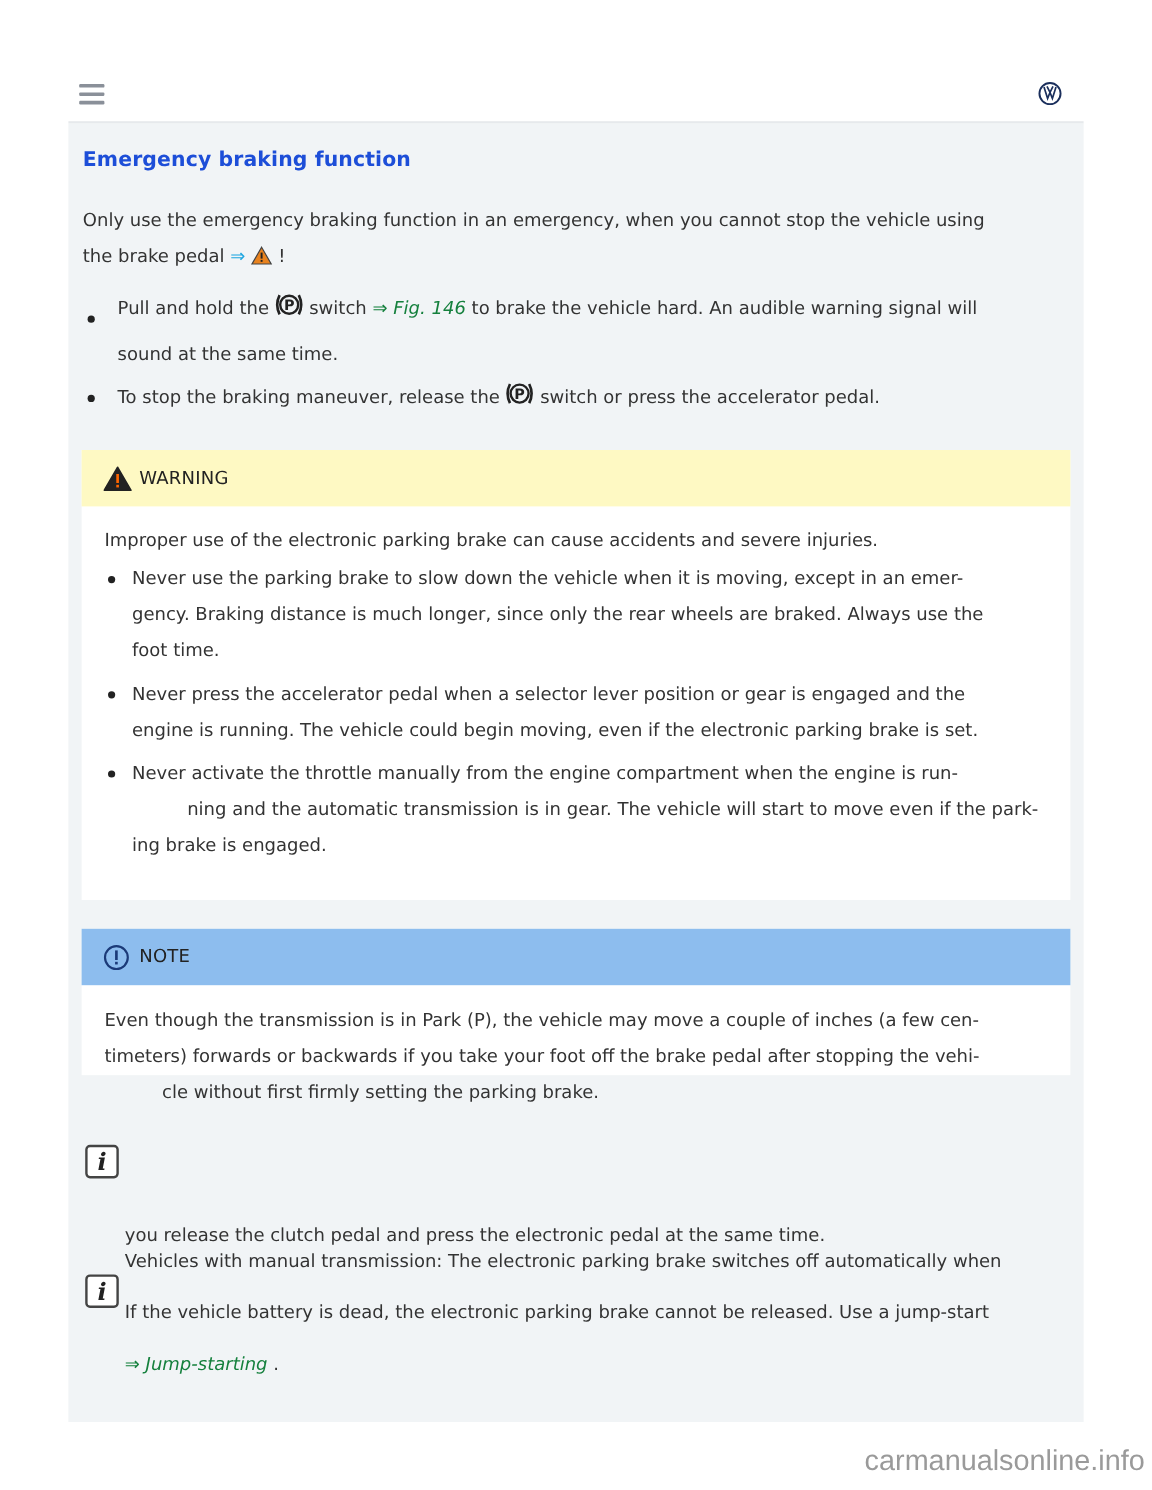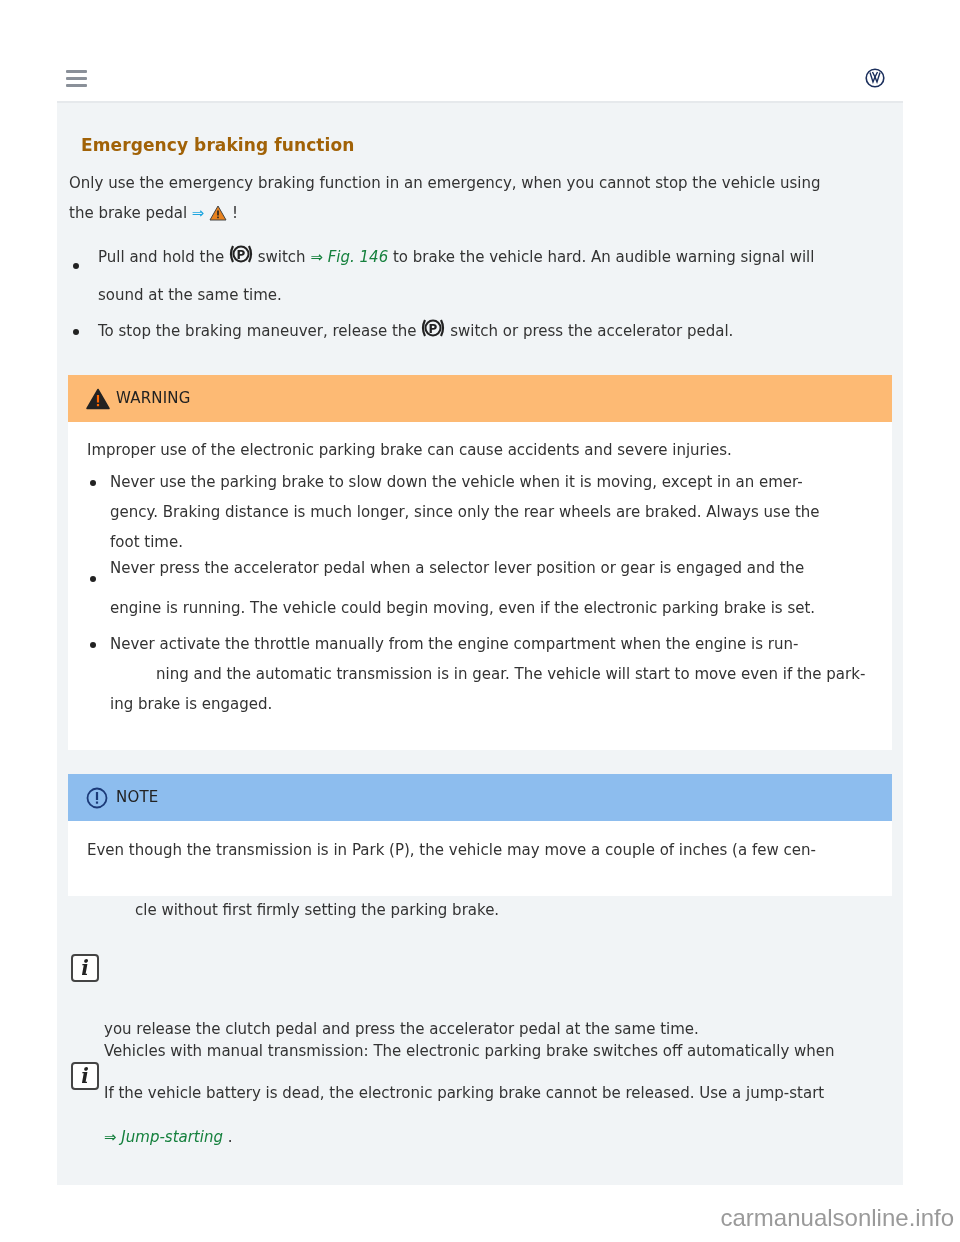--- a/index.html
+++ b/index.html
@@ -5,21 +5,21 @@
   html, body { margin: 0; padding: 0; }
   body {
     width: 960px; height: 1242px; background: #ffffff; position: relative;
     font-family: "DejaVu Sans", sans-serif; color: #333333;
   }
   .topbar { position: absolute; left: 57px; top: 55px; width: 846px; height: 46px; background: #fff; border-bottom: 2px solid #e6e9ec; }
   .hamburger { position: absolute; left: 9px; top: 15px; width: 21px; height: 17px; cursor: pointer; }
   .hamburger span { display: block; height: 3px; background: #8a9099; margin-bottom: 4px; border-radius: 1px; }
   .vw-logo { position: absolute; right: 18px; top: 13px; width: 20px; height: 20px; }
   .content { position: absolute; left: 57px; top: 103px; width: 846px; height: 1082px; background: #f1f4f6; }
-  h1 { position: absolute; left: 12px; top: 20px; margin: 12px; font-size: 17px; font-weight: bold; color: #a16207; letter-spacing: 0.1px; }
+  h1 { position: absolute; left: 12px; top: 20px; margin: 0; font-size: 17px; font-weight: bold; color: #1d4ed8; letter-spacing: 0.1px; }
   .p { position: absolute; font-size: 15px; line-height: 29px; color: #333; }
   .link { color: #15803d; font-style: italic; }
   .arrow { color: #1fa6e0; }
   .bullet { position: absolute; width: 6px; height: 6px; border-radius: 50%; background: #222; }
   .inl-icon { display: inline-block; vertical-align: -3px; }
   .box { position: absolute; left: 11px; width: 824px; background: #fff; }
   .box-head { height: 47px; position: relative; }
   .box-head .title { position: absolute; left: 48px; top: 14px; font-size: 15px; color: #222; letter-spacing: 0.2px; }
   .box-head .hicon { position: absolute; left: 18px; top: 13px; }
   .info-icon { position: absolute; left: 14px; width: 28px; height: 28px; border: 2px solid #444; border-radius: 4px; box-sizing: border-box; background: #fff; text-align: center; font-family: "DejaVu Serif", serif; font-weight: bold; font-style: italic; font-size: 20px; line-height: 24px; color: #222; }
@@ -77,61 +77,62 @@
     <svg class="inl-icon" width="24" height="22" viewBox="0 0 24 22">
         <path d="M4 3 Q0 11 4 19" fill="none" stroke="#222" stroke-width="2.2"></path>
         <path d="M20 3 Q24 11 20 19" fill="none" stroke="#222" stroke-width="2.2"></path>
         <circle cx="12" cy="11" r="7.5" fill="none" stroke="#222" stroke-width="2"></circle>
         <text x="12" y="15.5" text-anchor="middle" font-size="12" font-weight="bold" fill="#222" font-family="DejaVu Sans, sans-serif">P</text>
       </svg>
     <span>switch or press the accelerator pedal.</span>
   </div>
 
   <div class="box" style="top:272px; height:375px;">
-    <div class="box-head" style="background:#fdba74;">
+    <div class="box-head" style="background:#fef9c3;">
       <svg class="hicon" width="24" height="22" viewBox="0 0 24 22">
           <path d="M12 1.5 L23 20.5 L1 20.5 Z" fill="#222" stroke="#222" stroke-width="1.5" stroke-linejoin="round"></path>
           <rect x="10.9" y="7" width="2.2" height="7.5" fill="#ff6600"></rect>
           <rect x="10.9" y="16" width="2.2" height="2.2" fill="#ff6600"></rect>
         </svg>
       <div class="title">WARNING</div>
     </div>
     <div class="p" style="left:19px; top:61px;">Improper use of the electronic parking brake can cause accidents and severe injuries.</div>
 
     <div class="bullet" style="left:22px; top:105px;"></div>
     <div class="p" style="left:42px; top:93px;">Never use the parking brake to slow down the vehicle when it is moving, except in an emer-</div>
     <div class="p" style="left:42px; top:123px;">gency. Braking distance is much longer, since only the rear wheels are braked. Always use the</div>
     <div class="p" style="left:42px; top:153px;">foot time.</div>
 
     <div class="bullet" style="left:22px; top:201px;"></div>
-    <div class="p" style="left:42px; top:179px;">Never press the accelerator pedal when a selector lever position or gear is engaged and the</div>
+    <div class="p" style="left:42px; top:189px;">Never press the accelerator pedal when a selector lever position or gear is engaged and the</div>
     <div class="p" style="left:42px; top:219px;">engine is running. The vehicle could begin moving, even if the electronic parking brake is set.</div>
 
     <div class="bullet" style="left:22px; top:267px;"></div>
     <div class="p" style="left:42px; top:255px;">Never activate the throttle manually from the engine compartment when the engine is run-</div>
     <div class="p" style="left:42px; top:285px;margin-left:46px;">ning and the automatic transmission is in gear. The vehicle will start to move even if the park-</div>
     <div class="p" style="left:42px; top:315px;">ing brake is engaged.</div>
   </div>
 
   <div class="box" style="top:671px; height:122px;">
     <div class="box-head" style="background:#8dbdee;">
       <svg class="hicon" width="22" height="22" viewBox="0 0 22 22">
           <circle cx="11" cy="11" r="9.5" fill="none" stroke="#1b3a78" stroke-width="1.8"></circle>
           <rect x="9.9" y="5" width="2.2" height="8" fill="#1b3a78"></rect>
           <rect x="9.9" y="14.5" width="2.2" height="2.2" fill="#1b3a78"></rect>
         </svg>
       <div class="title">NOTE</div>
     </div>
     <div class="p" style="left:19px; top:62px;">Even though the transmission is in Park (P), the vehicle may move a couple of inches (a few cen-</div>
+    <div class="p" style="left:19px; top:92px;">timeters) forwards or backwards if you take your foot off the brake pedal after stopping the vehi-</div>
     <div class="p" style="left:19px; top:122px;margin-left:48px;">cle without  first firmly setting the parking brake.</div>
   </div>
 
   <div class="info-icon" style="top:851px;">i</div>
   <div class="p" style="left:47px; top:934px;">Vehicles with manual transmission: The electronic parking brake switches off automatically when</div>
-  <div class="p" style="left:47px; top:912px;">you release the clutch pedal and press the accelerator pedal at the same time.</div>
+  <div class="p" style="left:47px; top:912px;">you release the clutch pedal and press the electronic pedal at the same time.</div>
 
   <div class="info-icon" style="top:959px;">i</div>
   <div class="p" style="left:47px; top:976px;">If the vehicle battery is dead, the electronic parking brake cannot be released. Use a jump-start</div>
   <div class="p" style="left:47px; top:1020px;">
     <span class="link">⇒ Jump-starting</span>
     <span>.</span>
   </div>
 </div>
 
 <div class="watermark">carmanualsonline.info</div>

